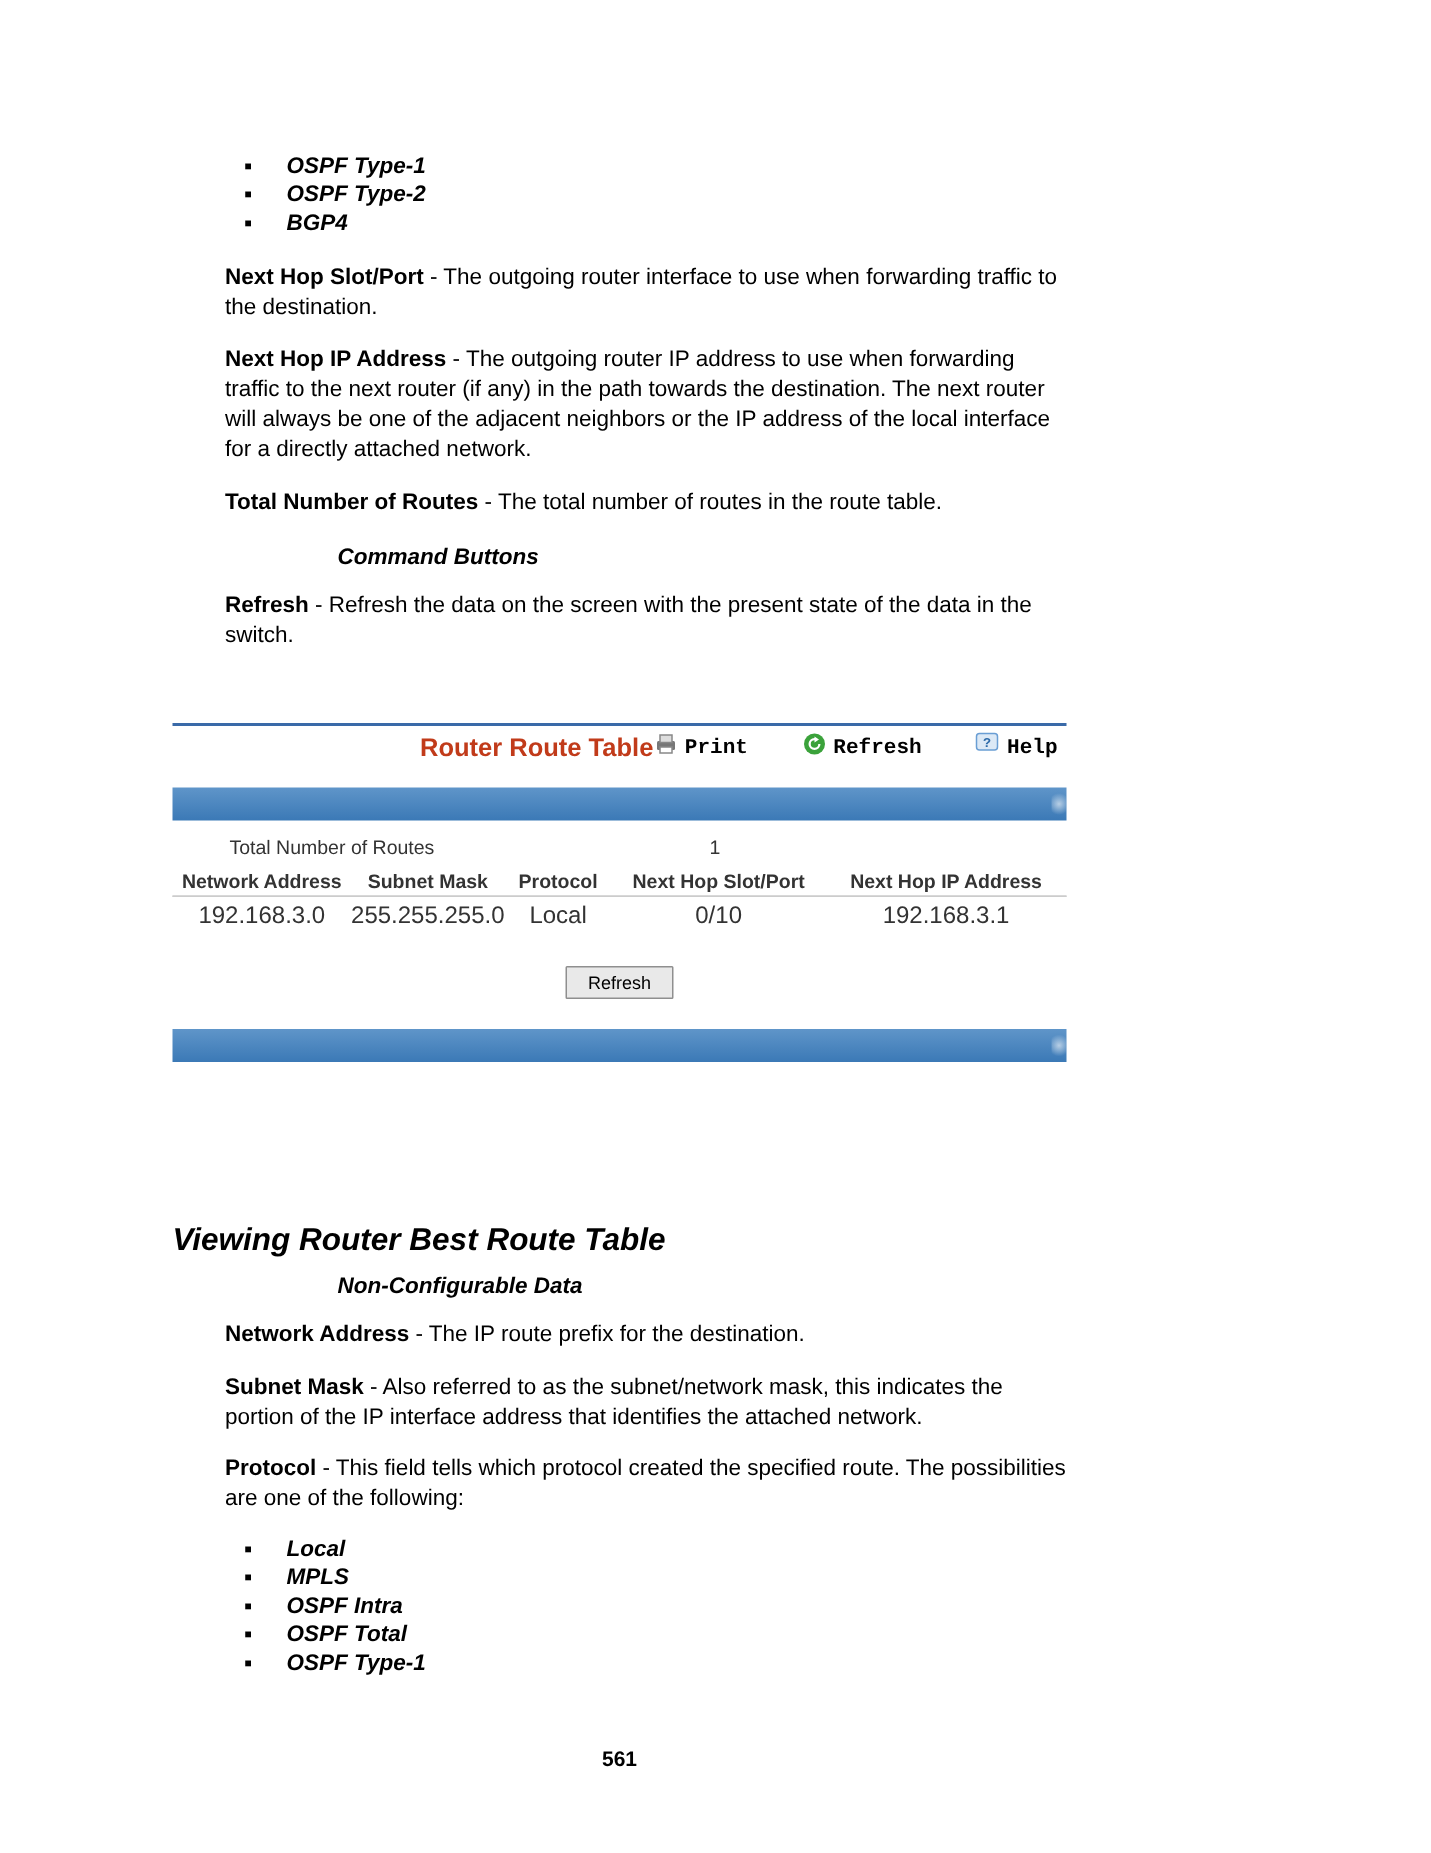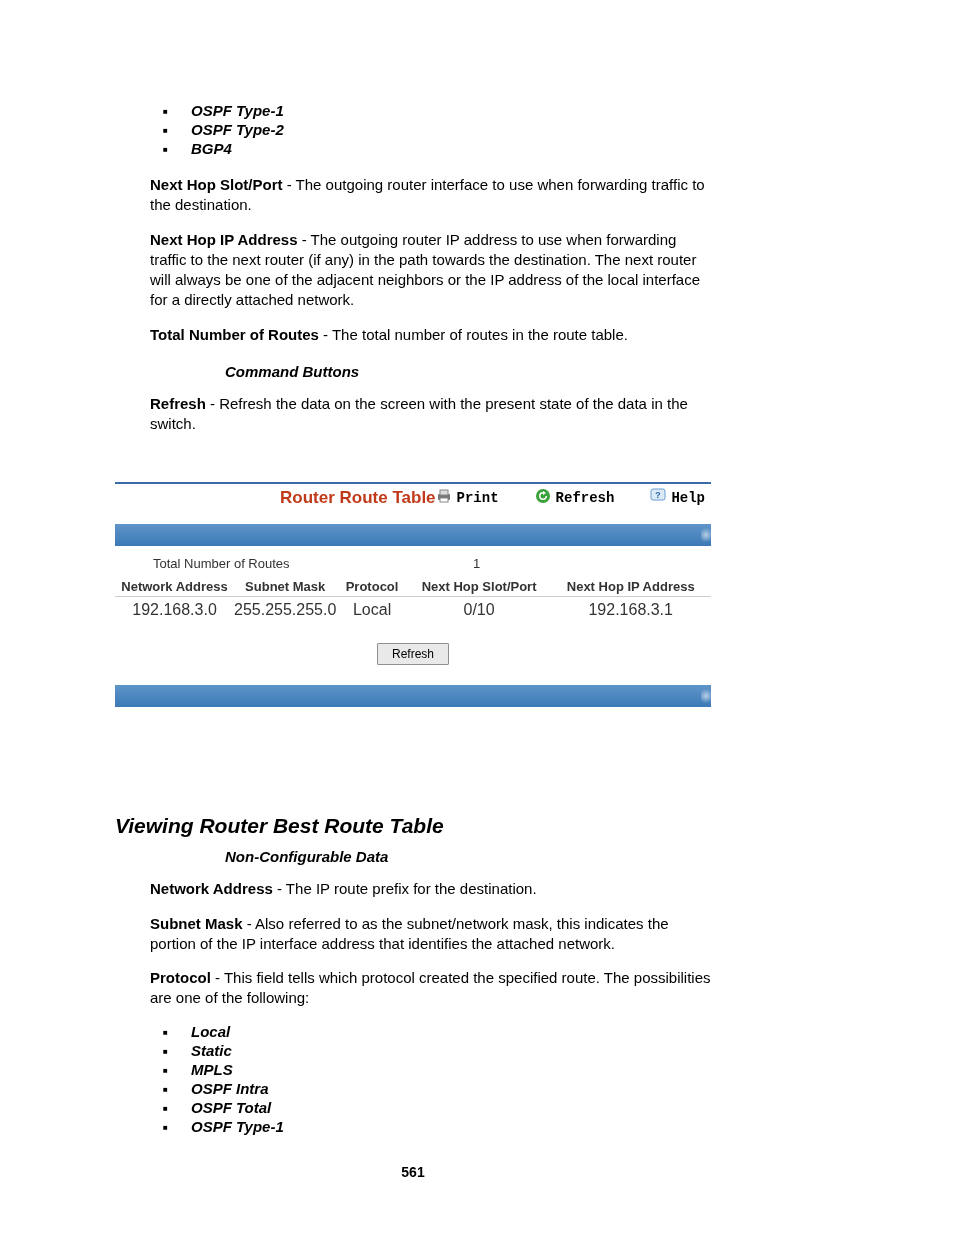--- a/index.html
+++ b/index.html
@@ -242,21 +242,20 @@
   </div>
   <div class="def-block">
     <span class="term">Subnet Mask</span><span> - Also referred to as the subnet/network mask, this indicates the portion of the IP interface address that identifies the attached network.</span>
   </div>
   <div class="def-block">
     <span class="term">Protocol</span><span> - This field tells which protocol created the specified route. The possibilities are one of the following:</span>
   </div>
 
   <ul class="protocol-list">
     <li>Local</li>
-    <li>Static</li>
     <li>MPLS</li>
     <li>OSPF Intra</li>
     <li>OSPF Total</li>
     <li>OSPF Type-1</li>
   </ul>
 
   <div class="page-number">561</div>
 </div>
 
 </body></html>

